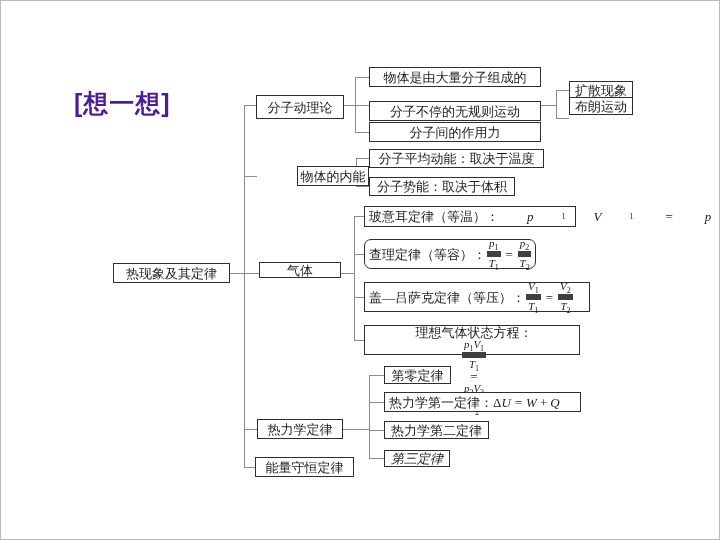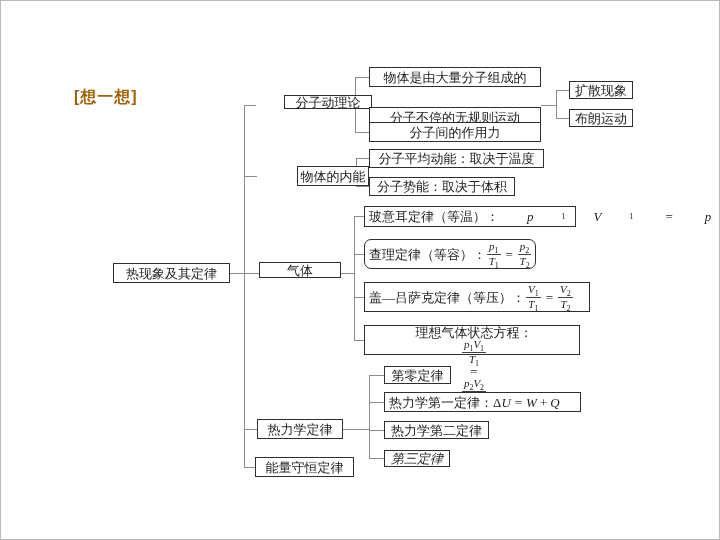--- a/index.html
+++ b/index.html
@@ -4,41 +4,41 @@
 <style>
   html,body{margin:0;padding:0;background:#fff;}
   #page{
     position:relative;width:718px;height:538px;background:#ffffff;
     border:1px solid #b9b9b9;overflow:hidden;
     font-family:"Liberation Serif","DejaVu Serif",serif;color:#1d1d1d;
   }
   .hint{
     position:absolute;left:73px;top:86px;
     font-family:"Liberation Sans","DejaVu Sans",sans-serif;
-    font-weight:bold;font-size:16px;color:#a16207;letter-spacing:1px;
+    font-weight:bold;font-size:25px;color:#4c1d95;letter-spacing:1px;
   }
   .node{
     position:absolute;box-sizing:border-box;
     border:1px solid #2e2e2e;background:#fff;
     display:flex;align-items:center;justify-content:center;
     font-size:13px;line-height:1;white-space:nowrap;color:#1d1d1d;
   }
   .node.formula{justify-content:flex-start;padding-left:4px;}
   .hl,.vl{position:absolute;background:#8c8c8c;}
   .hl{height:1px;}
   .vl{width:1px;}
   .v{font-style:italic;font-family:"Liberation Serif","DejaVu Serif",serif;}
   sub{font-size:8px;line-height:0;}
   .eq{padding:0 4px;}
   .plus{padding:0 3px;}
   .frac{
     display:inline-flex;flex-direction:column;align-items:center;
     vertical-align:middle;font-size:11px;line-height:1.05;margin:0 1px;
   }
-  .frac .num{border-bottom:1px solid #404040;padding:0 2px 1px;}
+  .frac .num{border-bottom:6px solid #404040;padding:0 2px 1px;}
   .frac .den{padding-top:1px;}
 </style>
 </head>
 <body>
 
 <div id="page">
 
   <div class="hint">[想一想]</div>
 
   <div class="hl" style="left:229px;top:272px;width:14px;"></div>
@@ -76,49 +76,49 @@
   <div class="vl" style="left:368px;top:374px;height:83px;"></div>
   <div class="hl" style="left:368px;top:374px;width:15px;"></div>
   <div class="hl" style="left:368px;top:401px;width:15px;"></div>
   <div class="hl" style="left:368px;top:429px;width:15px;"></div>
   <div class="hl" style="left:368px;top:457px;width:15px;"></div>
 
   <div class="node" style="left:112px;top:262px;width:117px;height:20px;">
     <span>热现象及其定律</span>
   </div>
 
-  <div class="node" style="left:255px;top:94px;width:88px;height:14px;margin-left:28px;">
+  <div class="node" style="left:255px;top:94px;width:88px;height:24px;">
     <span>分子动理论</span>
   </div>
   <div class="node" style="left:256px;top:165px;width:72px;height:20px;margin-left:40px;">
     <span>物体的内能</span>
   </div>
   <div class="node" style="left:258px;top:261px;width:82px;height:16px;">
     <span>气体</span>
   </div>
   <div class="node" style="left:256px;top:418px;width:86px;height:20px;">
     <span>热力学定律</span>
   </div>
   <div class="node" style="left:254px;top:456px;width:99px;height:20px;">
     <span>能量守恒定律</span>
   </div>
 
   <div class="node" style="left:368px;top:66px;width:172px;height:20px;">
     <span>物体是由大量分子组成的</span>
   </div>
-  <div class="node" style="left:368px;top:106px;width:172px;height:20px;">
+  <div class="node" style="left:368px;top:100px;width:172px;height:20px;">
     <span>分子不停的无规则运动</span>
   </div>
   <div class="node" style="left:368px;top:121px;width:172px;height:20px;">
     <span>分子间的作用力</span>
   </div>
   <div class="node" style="left:568px;top:80px;width:64px;height:18px;">
     <span>扩散现象</span>
   </div>
-  <div class="node" style="left:568px;top:108px;width:64px;height:18px;">
+  <div class="node" style="left:568px;top:96px;width:64px;height:18px;">
     <span>布朗运动</span>
   </div>
 
   <div class="node" style="left:368px;top:148px;width:175px;height:19px;">
     <span>分子平均动能：取决于温度</span>
   </div>
   <div class="node" style="left:368px;top:176px;width:146px;height:19px;">
     <span>分子势能：取决于体积</span>
   </div>
 

